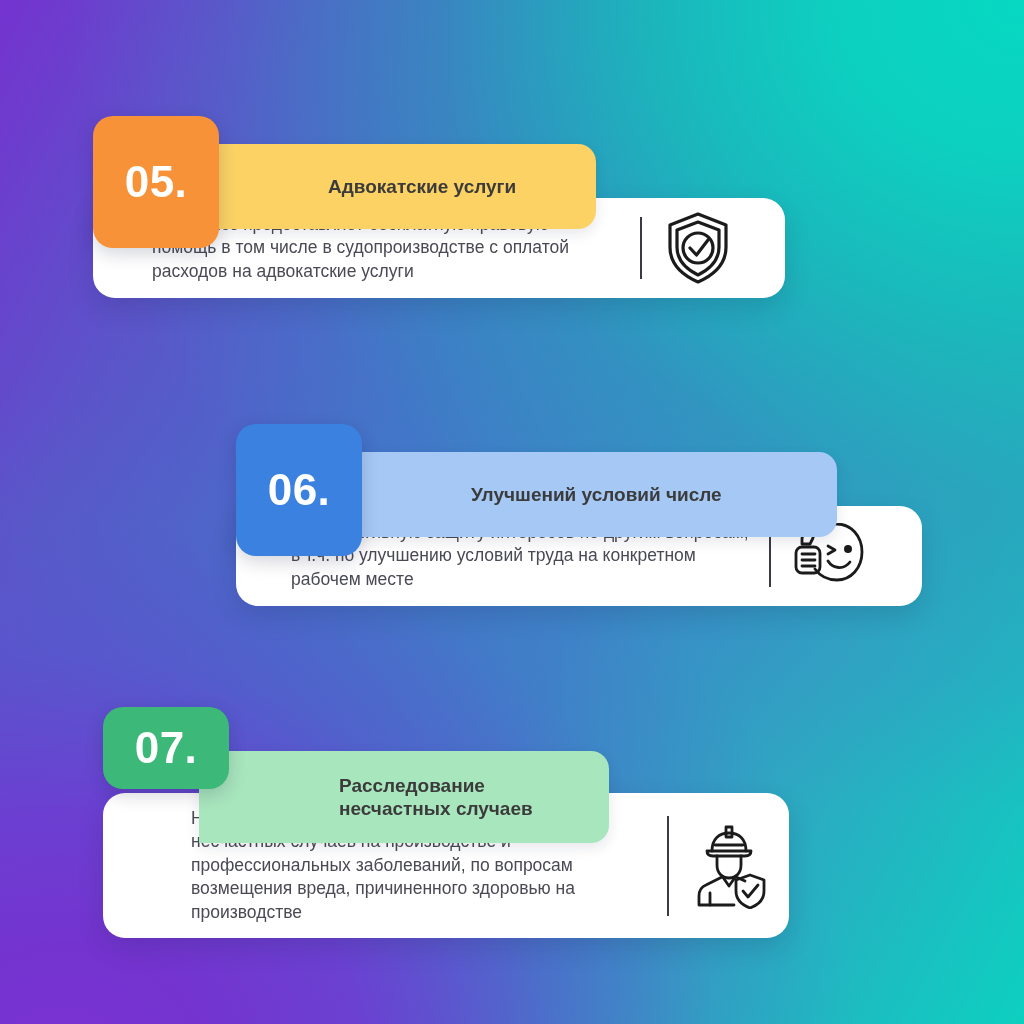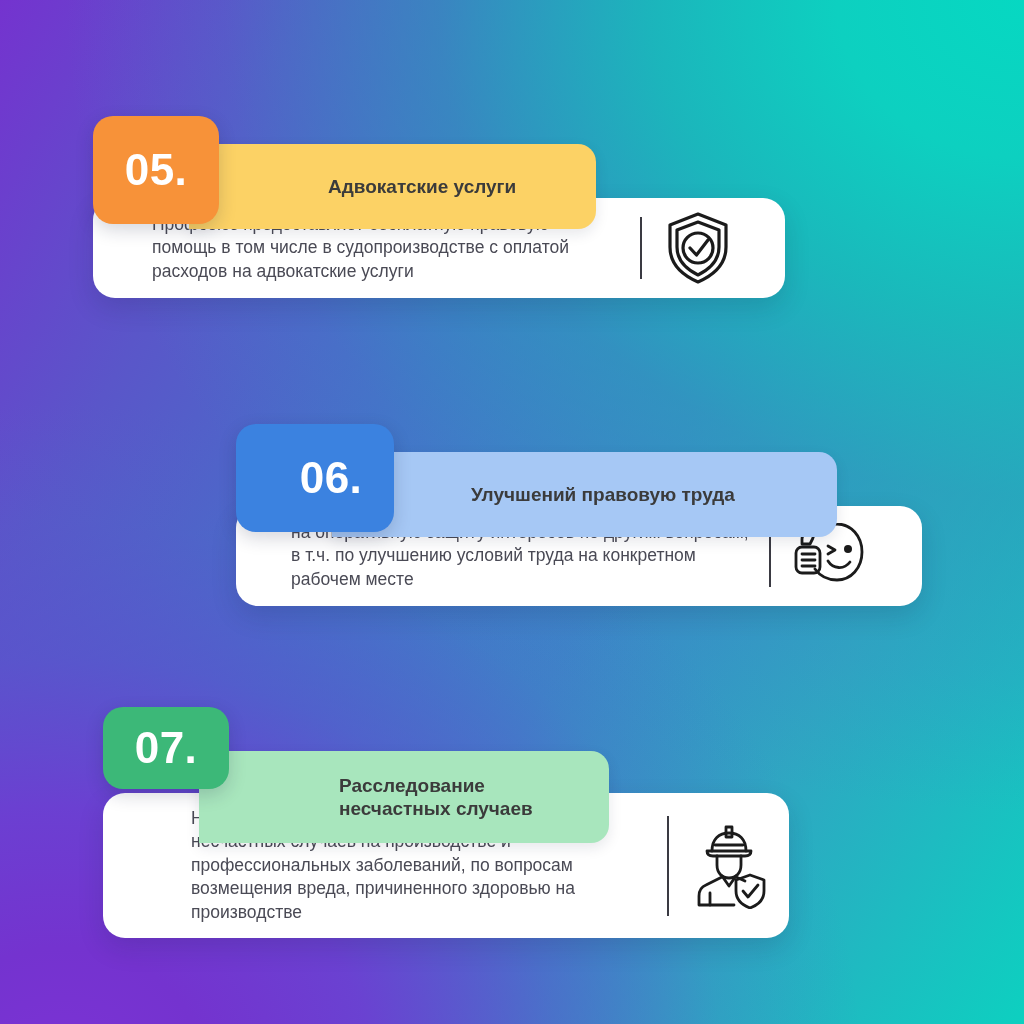--- a/index.html
+++ b/index.html
@@ -28,21 +28,21 @@
   
   .card {
     position: absolute;
   }
 
   .badge {
     position: absolute;
     left: 0;
     top: 0;
     width: 126px;
-    height: 108px;
+    height: 132px;
     border-radius: 20px;
     display: flex;
     align-items: center;
     justify-content: center;
     z-index: 3;
     box-shadow: 0 6px 18px rgba(20, 30, 60, 0.18);
   }
   .badge-num {
     color: #ffffff;
     font-size: 44px;
@@ -109,21 +109,21 @@
   #card-05 { left: 93px;  top: 116px; width: 700px; }
   #card-05 .badge    { background: #f79239; }
   #card-05 .titlebar { background: #fcd265; width: 407px; }
   #card-05 .titlebar-text { margin-left: 139px; }
   #card-05 .body     { width: 692px; height: 100px; padding: 0; }
   #card-05 .body-text{ margin-left: 59px; width: 480px; }
   #card-05 .divider  { height: 62px; margin-left: 8px; }
   #card-05 .icon-wrap{ width: 112px; }
 
   #card-06 { left: 236px; top: 424px; width: 690px; }
-  #card-06 .badge    { background: #3b82e0; padding-left: 32px; }
+  #card-06 .badge    { background: #3b82e0; }
   #card-06 .titlebar { background: #a6c8f5; width: 505px; }
   #card-06 .titlebar-text { margin-left: 139px; }
   #card-06 .body     { width: 686px; height: 100px; }
   #card-06 .body-text{ margin-left: 55px; width: 470px; }
   #card-06 .divider  { height: 62px; margin-left: 8px; }
   #card-06 .icon-wrap{ width: 112px; }
 
   #card-07 { left: 103px; top: 707px; width: 700px; }
   #card-07 .badge    { background: #3cb878; height: 82px; }
   #card-07 .titlebar { background: #a8e6bd; width: 410px; height: 92px; top: 44px; }
@@ -160,21 +160,21 @@
     </div>
 
     <div class="badge">
       <span class="badge-num">05.</span>
     </div>
   </div>
 
   <div class="card" id="card-06">
 
     <div class="titlebar">
-      <div class="titlebar-text">Улучшений правовую труда</div>
+      <div class="titlebar-text">Улучшений условий числе</div>
     </div>
 
     <div class="body">
       <div class="body-text">на оперативную защиту интересов по другим вопросам,
 в т.ч. по улучшению условий труда на конкретном
 рабочем месте</div>
       <div class="divider"></div>
       <div class="icon-wrap">
         <svg width="78" height="66" viewBox="0 0 78 66" fill="none" stroke="#1b1b1b" stroke-width="2.8" stroke-linecap="round" stroke-linejoin="round">
 

